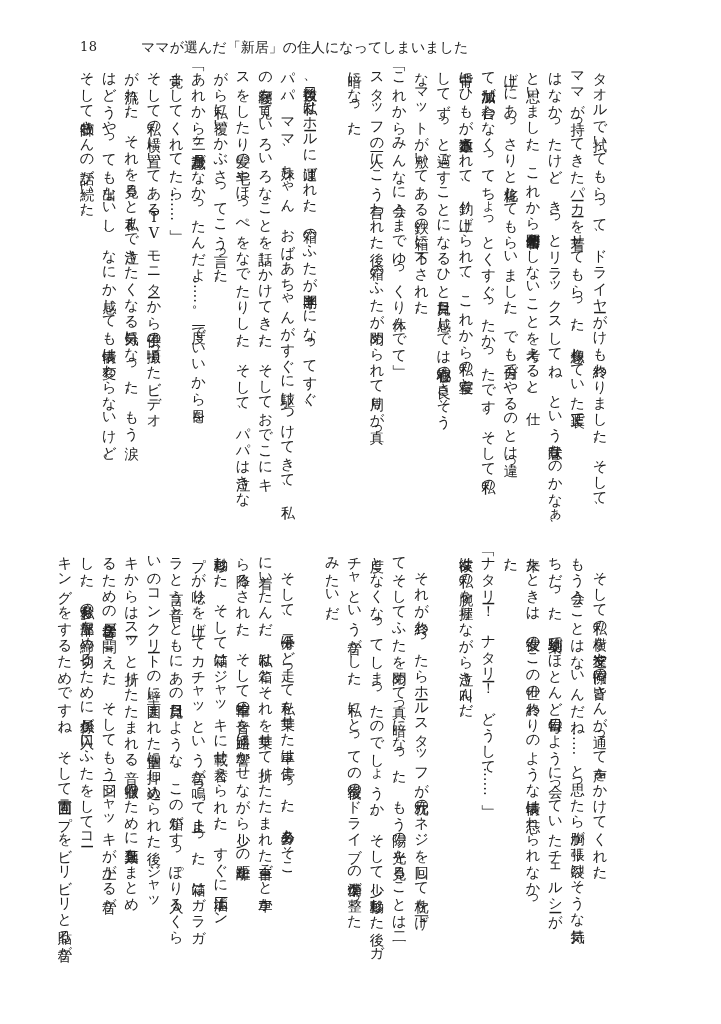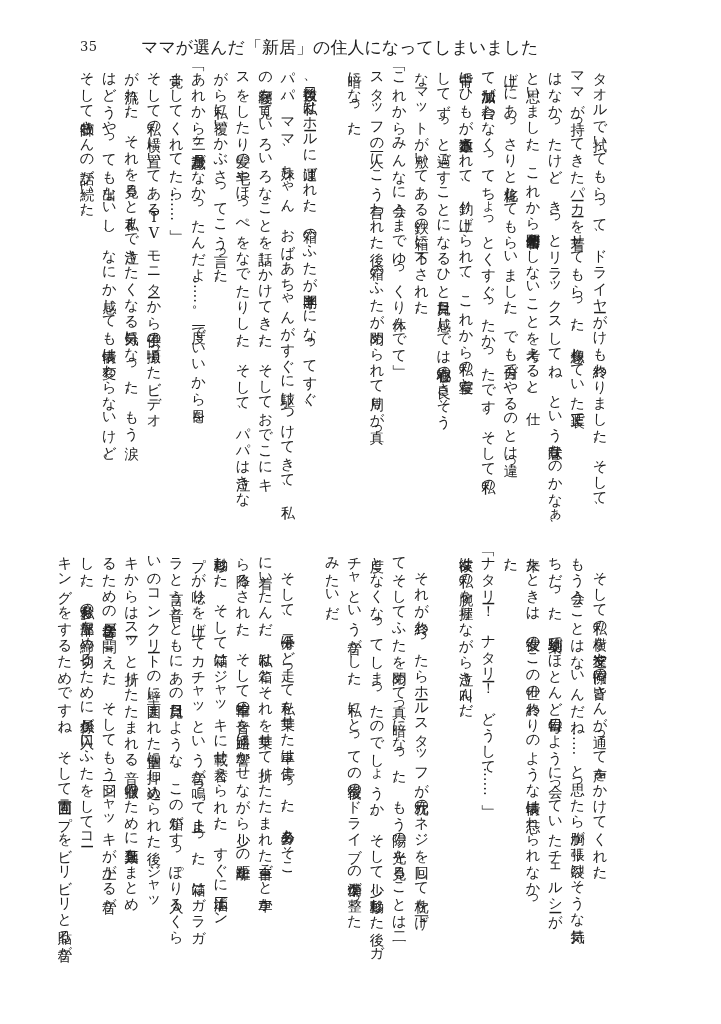--- a/index.html
+++ b/index.html
@@ -24,21 +24,21 @@
       left: 80px;
       top: 0;
       font-size: 13px;
       line-height: 18px;
       letter-spacing: 0.5px;
     }
     .running-title {
       position: absolute;
       left: 141px;
       top: 1px;
-      font-size: 17px;
+      font-size: 14px;
       line-height: 16px;
       white-space: nowrap;
     }
     .block {
       position: absolute;
       left: 0;
       width: 721px;
       height: 450px;
     }
     .block.upper { top: 62px; }
@@ -56,21 +56,21 @@
       letter-spacing: 0;
     }
     .col.upright { text-orientation: upright; }
   </style>
 </head>
 <body>
 
 <div class="page">
 
   <div class="running-head">
-    <span class="page-number">35</span>
+    <span class="page-number">18</span>
     <span class="running-title">ママが選んだ「新居」の住人になってしまいました</span>
   </div>
 
   <div class="block upper">
     <div class="col" style="--i:0">タオルで拭いてもらって、ドライヤーがけも終わりました。そして、</div>
     <div class="col" style="--i:1">ママが持ってきたパーカーを着せてもらった。想像していた正装で</div>
     <div class="col" style="--i:2">はなかったけど、きっとリラックスしてね、という意味なのかなぁ、</div>
     <div class="col" style="--i:3">と思いました。これから何十年間着替えしないことを考えると。仕</div>
     <div class="col" style="--i:4">上げにあっさりと化粧してもらいました。でも自分でやるのとは違っ</div>
     <div class="col" style="--i:5">て加減が合わなくってちょっとくすぐったかったです。そして私の</div>

